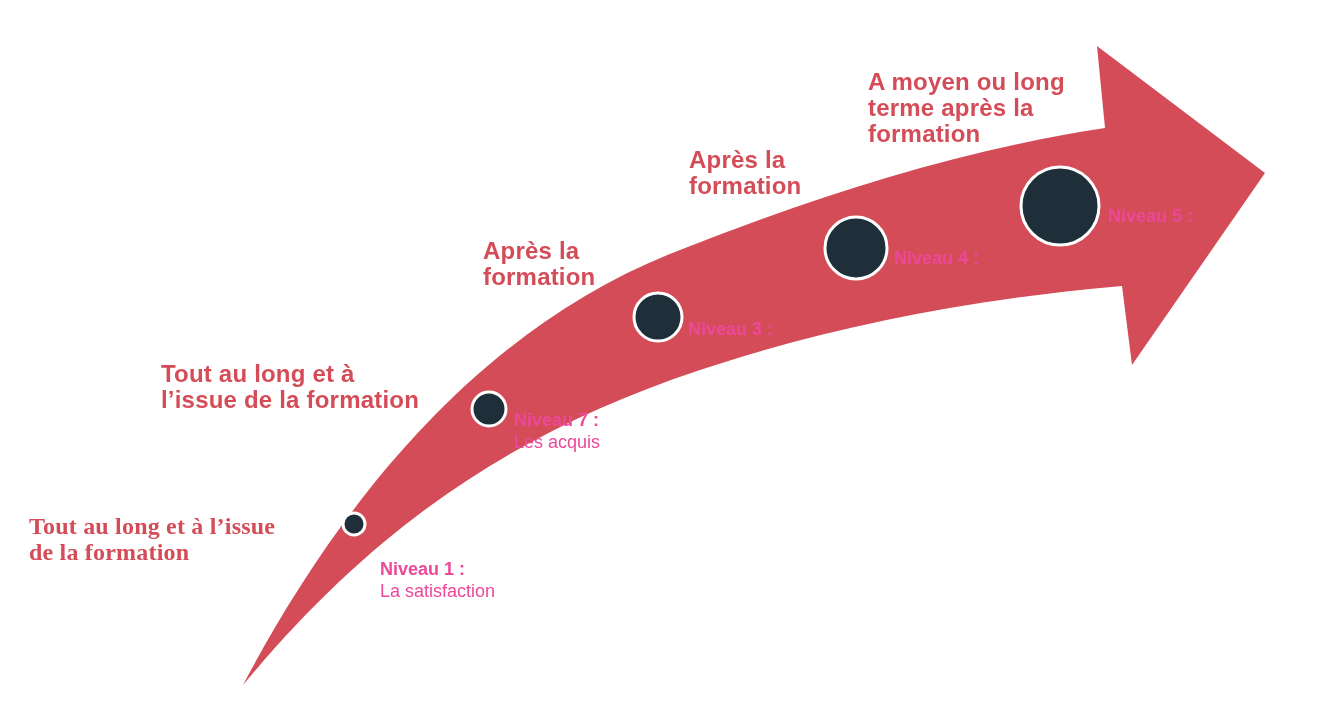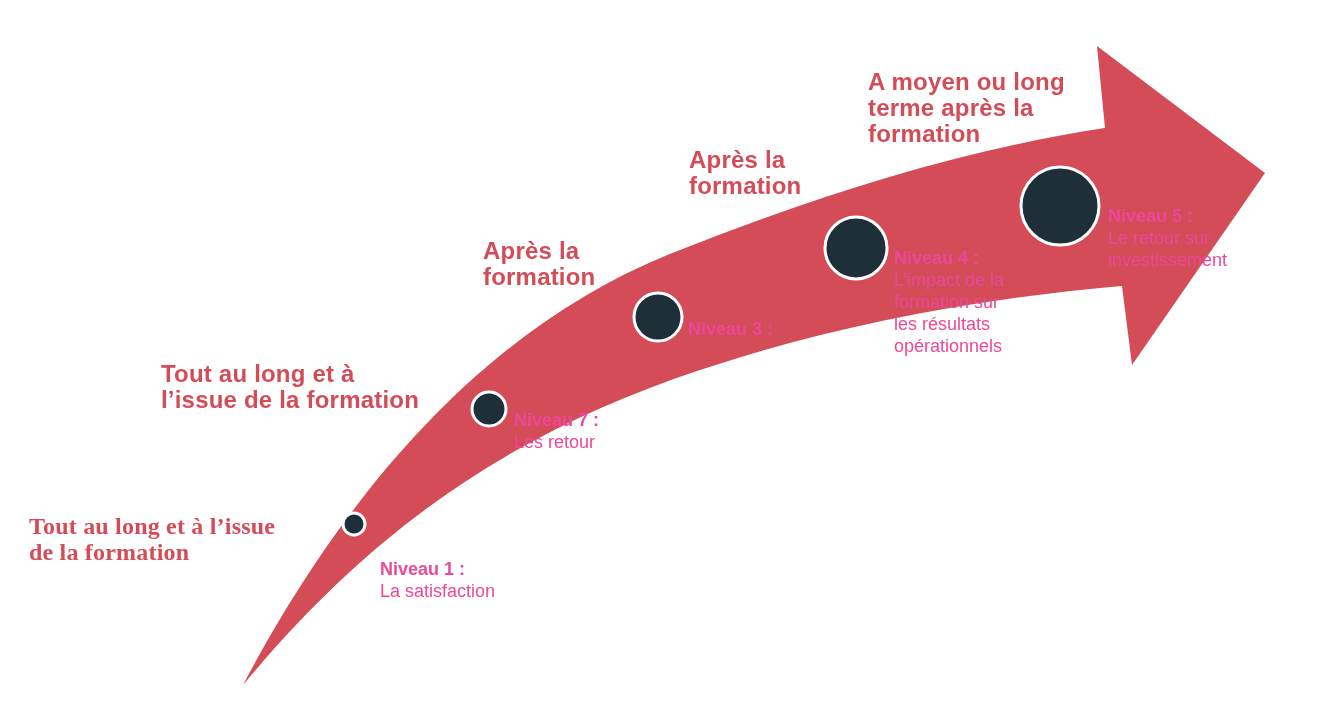--- a/index.html
+++ b/index.html
@@ -41,29 +41,23 @@
 <div class="timing" style="left:868px; top:69px;">A moyen ou long
 terme après la
 formation</div>
 
 <div class="level" style="left:380px; top:524px;margin-top:34px;">
   <span class="lv-title">Niveau 1 :</span>
   <span class="lv-desc">La satisfaction</span>
 </div>
 <div class="level" style="left:514px; top:409px;">
   <span class="lv-title">Niveau 7 :</span>
-  <span class="lv-desc">Les retour</span>
+  <span class="lv-desc">Les acquis</span>
 </div>
 <div class="level" style="left:688px; top:318px;">
   <span class="lv-title">Niveau 3 :</span>
 </div>
 <div class="level" style="left:894px; top:247px;">
   <span class="lv-title">Niveau 4 :</span>
-  <span class="lv-desc">L’impact de la
-formation sur
-les résultats
-opérationnels</span>
 </div>
 <div class="level" style="left:1108px; top:205px;">
   <span class="lv-title">Niveau 5 :</span>
-  <span class="lv-desc">Le retour sur
-investissement</span>
 </div>
 
 </body></html>

